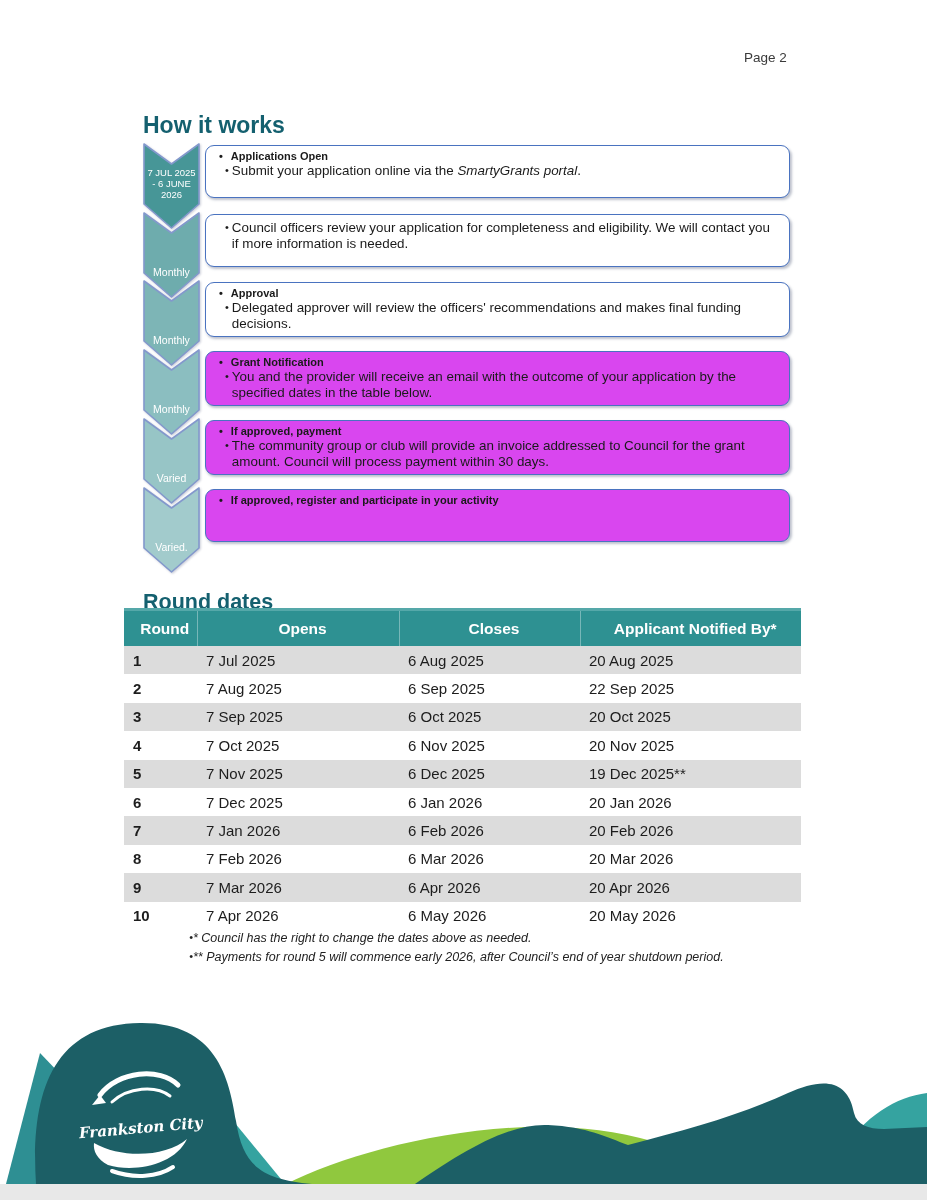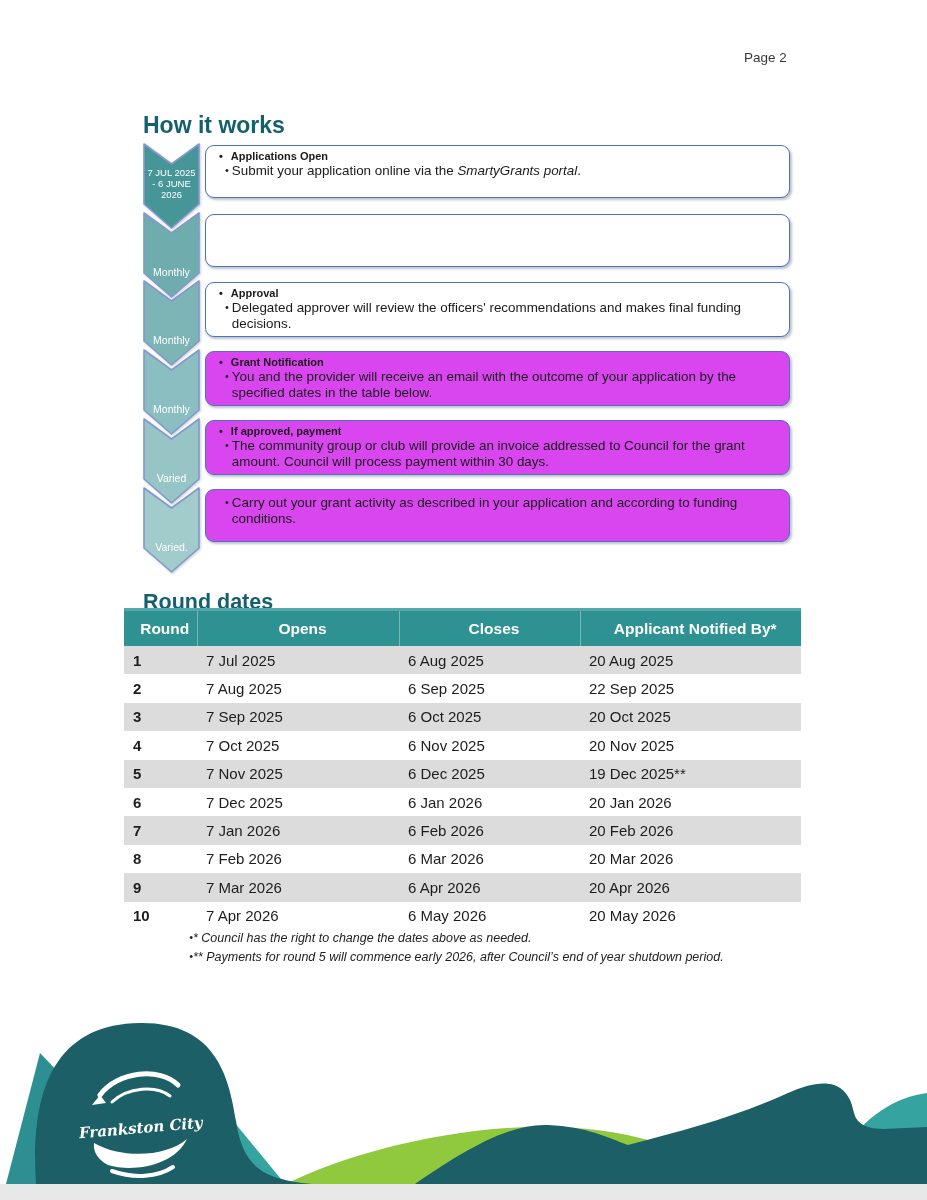--- a/index.html
+++ b/index.html
@@ -75,20 +75,23 @@
   </div>
 
   <div class="step" style="top:212px">
     <svg class="chev" viewBox="0 0 57 86">
       <path d="M1,1 L28.5,21 L56,1 L56,61 L28.5,85 L1,61 Z" stroke="#8398CC" stroke-width="1.6" stroke-linejoin="round" fill="#6EACAD"></path>
     </svg>
     <div class="chev-label single">
       <span>Monthly</span>
     </div>
     <div class="box">
+      <div class="box-body">
+        <span class="body-text">Council officers review your application for completeness and eligibility. We will contact you if more information is needed.</span>
+      </div>
     </div>
   </div>
 
   <div class="step" style="top:280px">
     <svg class="chev" viewBox="0 0 57 86">
       <path d="M1,1 L28.5,21 L56,1 L56,61 L28.5,85 L1,61 Z" stroke="#8398CC" stroke-width="1.6" stroke-linejoin="round" fill="#7DB5B6"></path>
     </svg>
     <div class="chev-label single">
       <span>Monthly</span>
     </div>
@@ -131,23 +134,21 @@
   </div>
 
   <div class="step" style="top:487px">
     <svg class="chev" viewBox="0 0 57 86">
       <path d="M1,1 L28.5,21 L56,1 L56,61 L28.5,85 L1,61 Z" stroke="#8398CC" stroke-width="1.6" stroke-linejoin="round" fill="#A2CBCC"></path>
     </svg>
     <div class="chev-label single">
       <span>Varied.</span>
     </div>
     <div class="box alt">
-      <div class="box-body">
-        <span class="body-text">Carry out your grant activity as described in your application and according to funding conditions.</span>
-      </div>
+      <div class="box-title">If approved, register and participate in your activity</div>
     </div>
   </div>
 
   <div class="h1" id="rd-title">Round dates</div>
 
   <table class="rd-table">
     <colgroup>
         <col style="width:73px">
         <col style="width:202px">
         <col style="width:181px">

